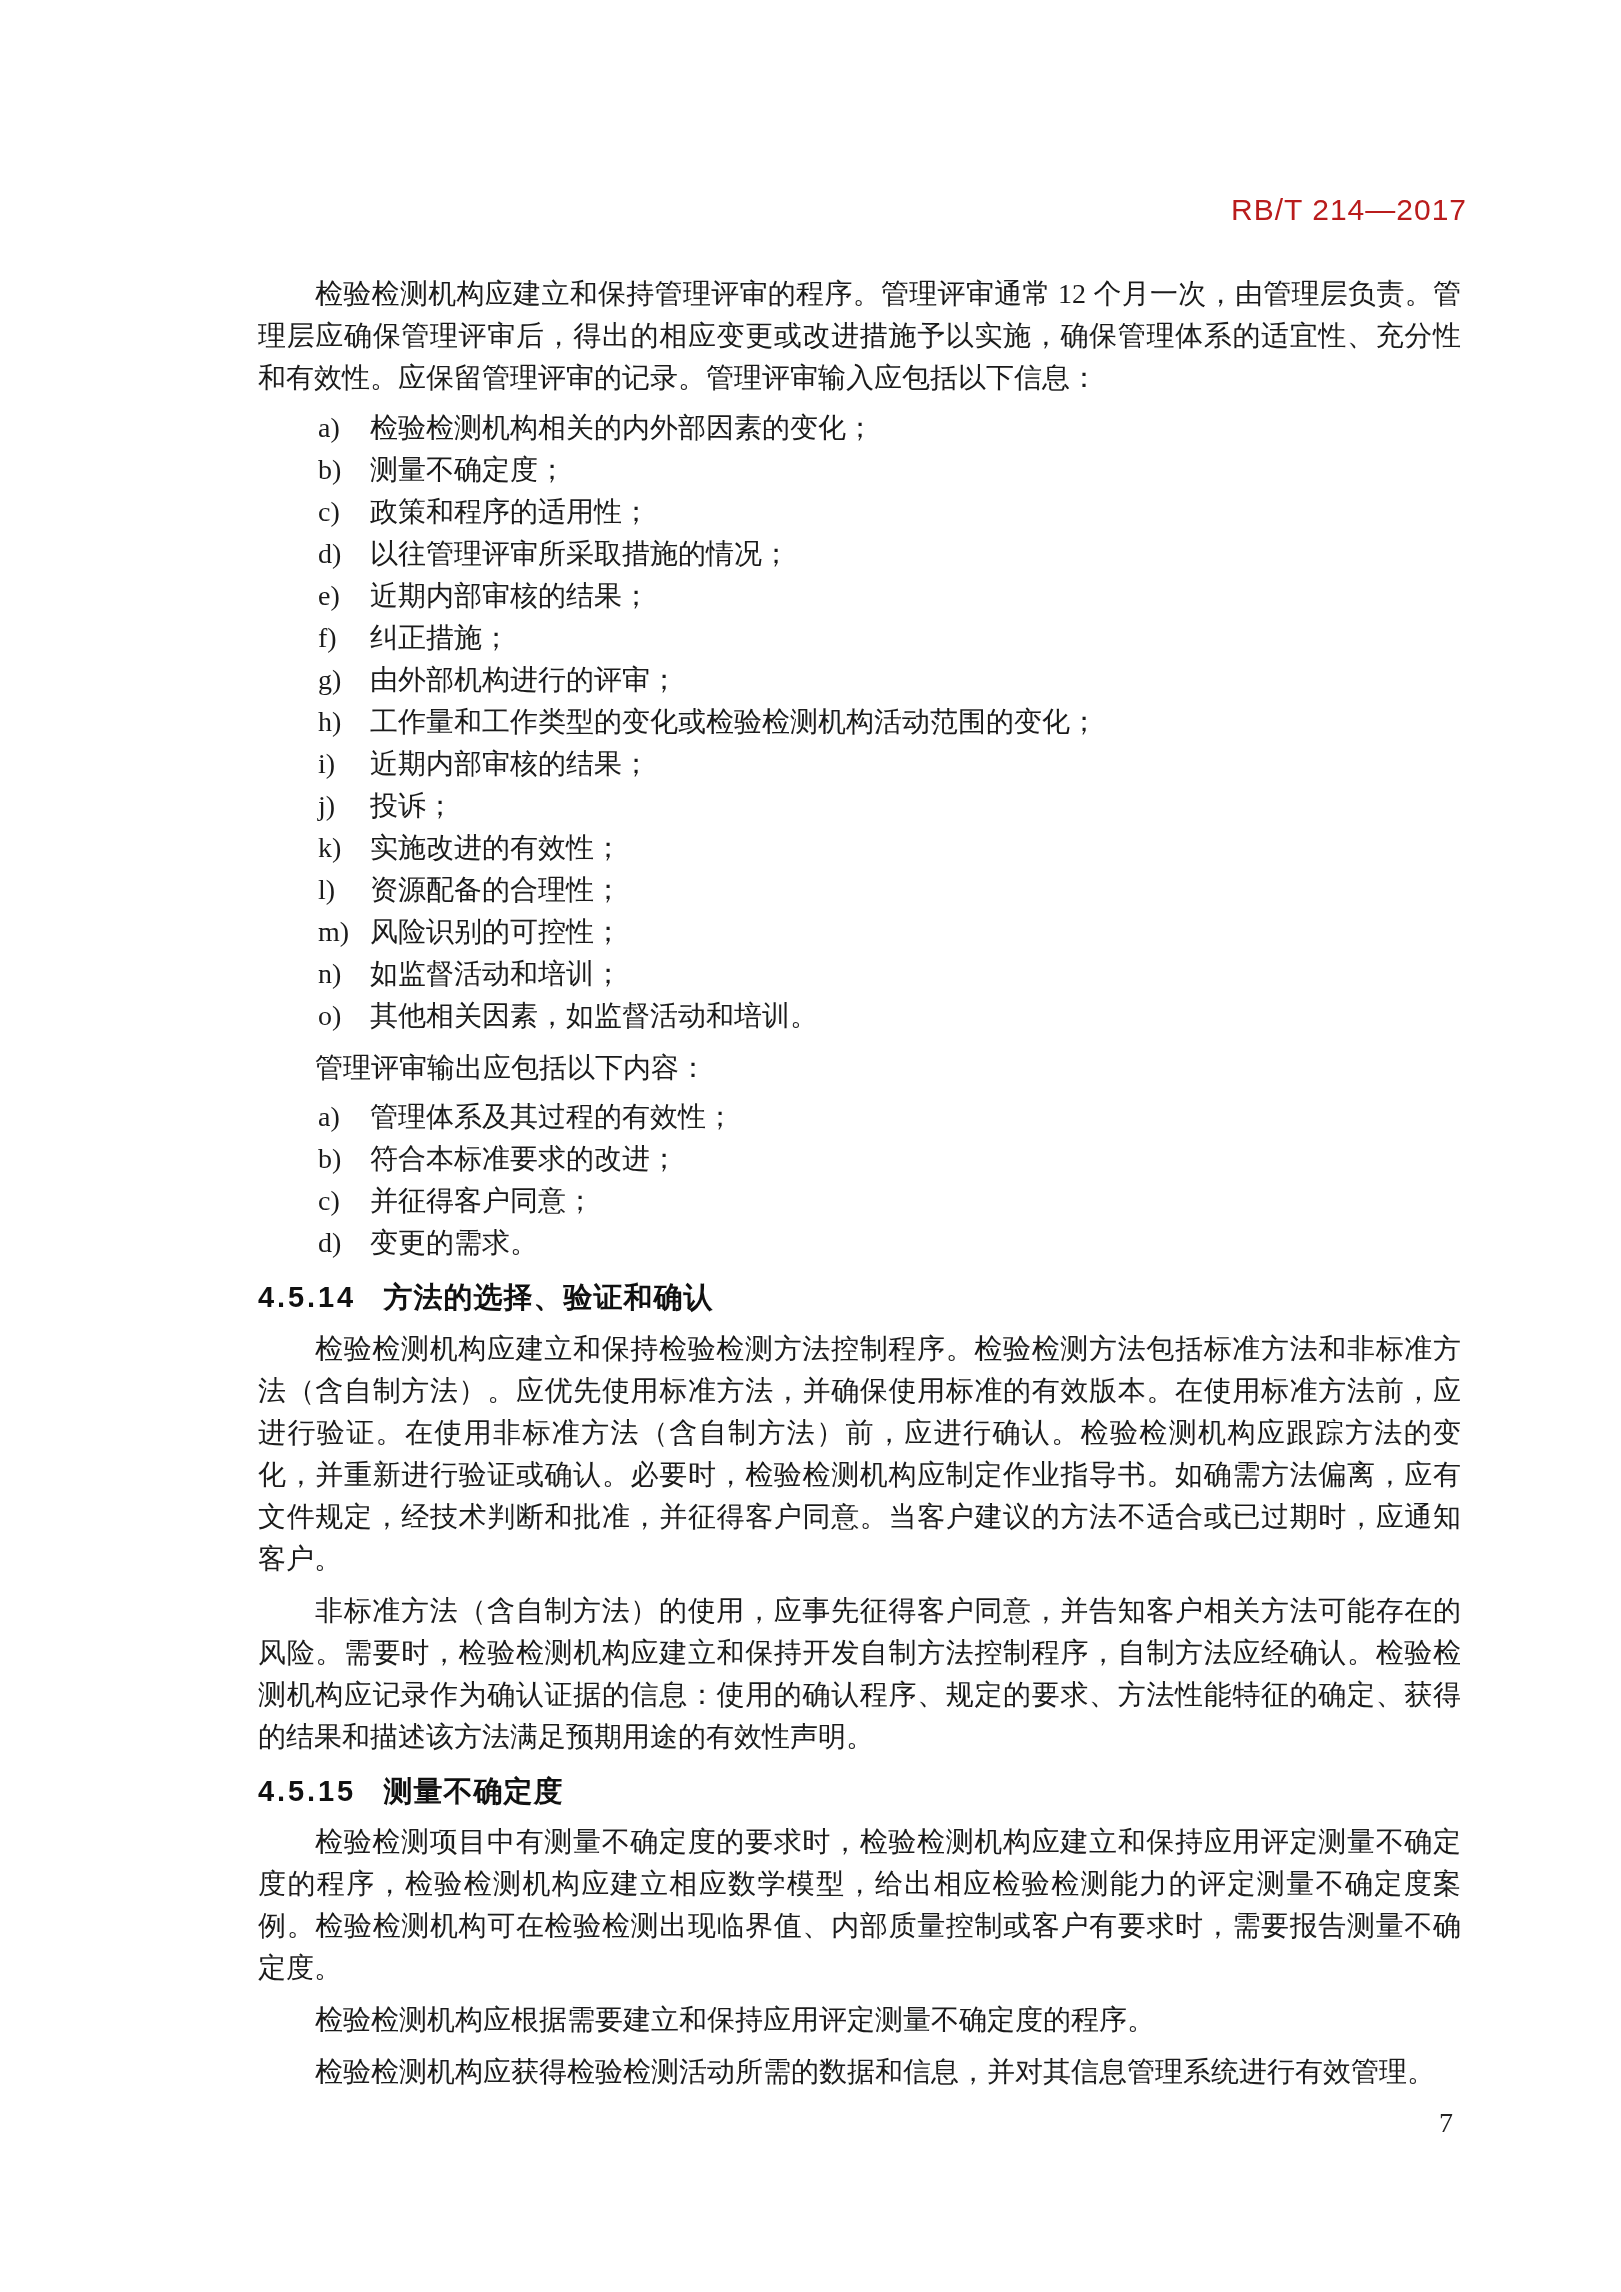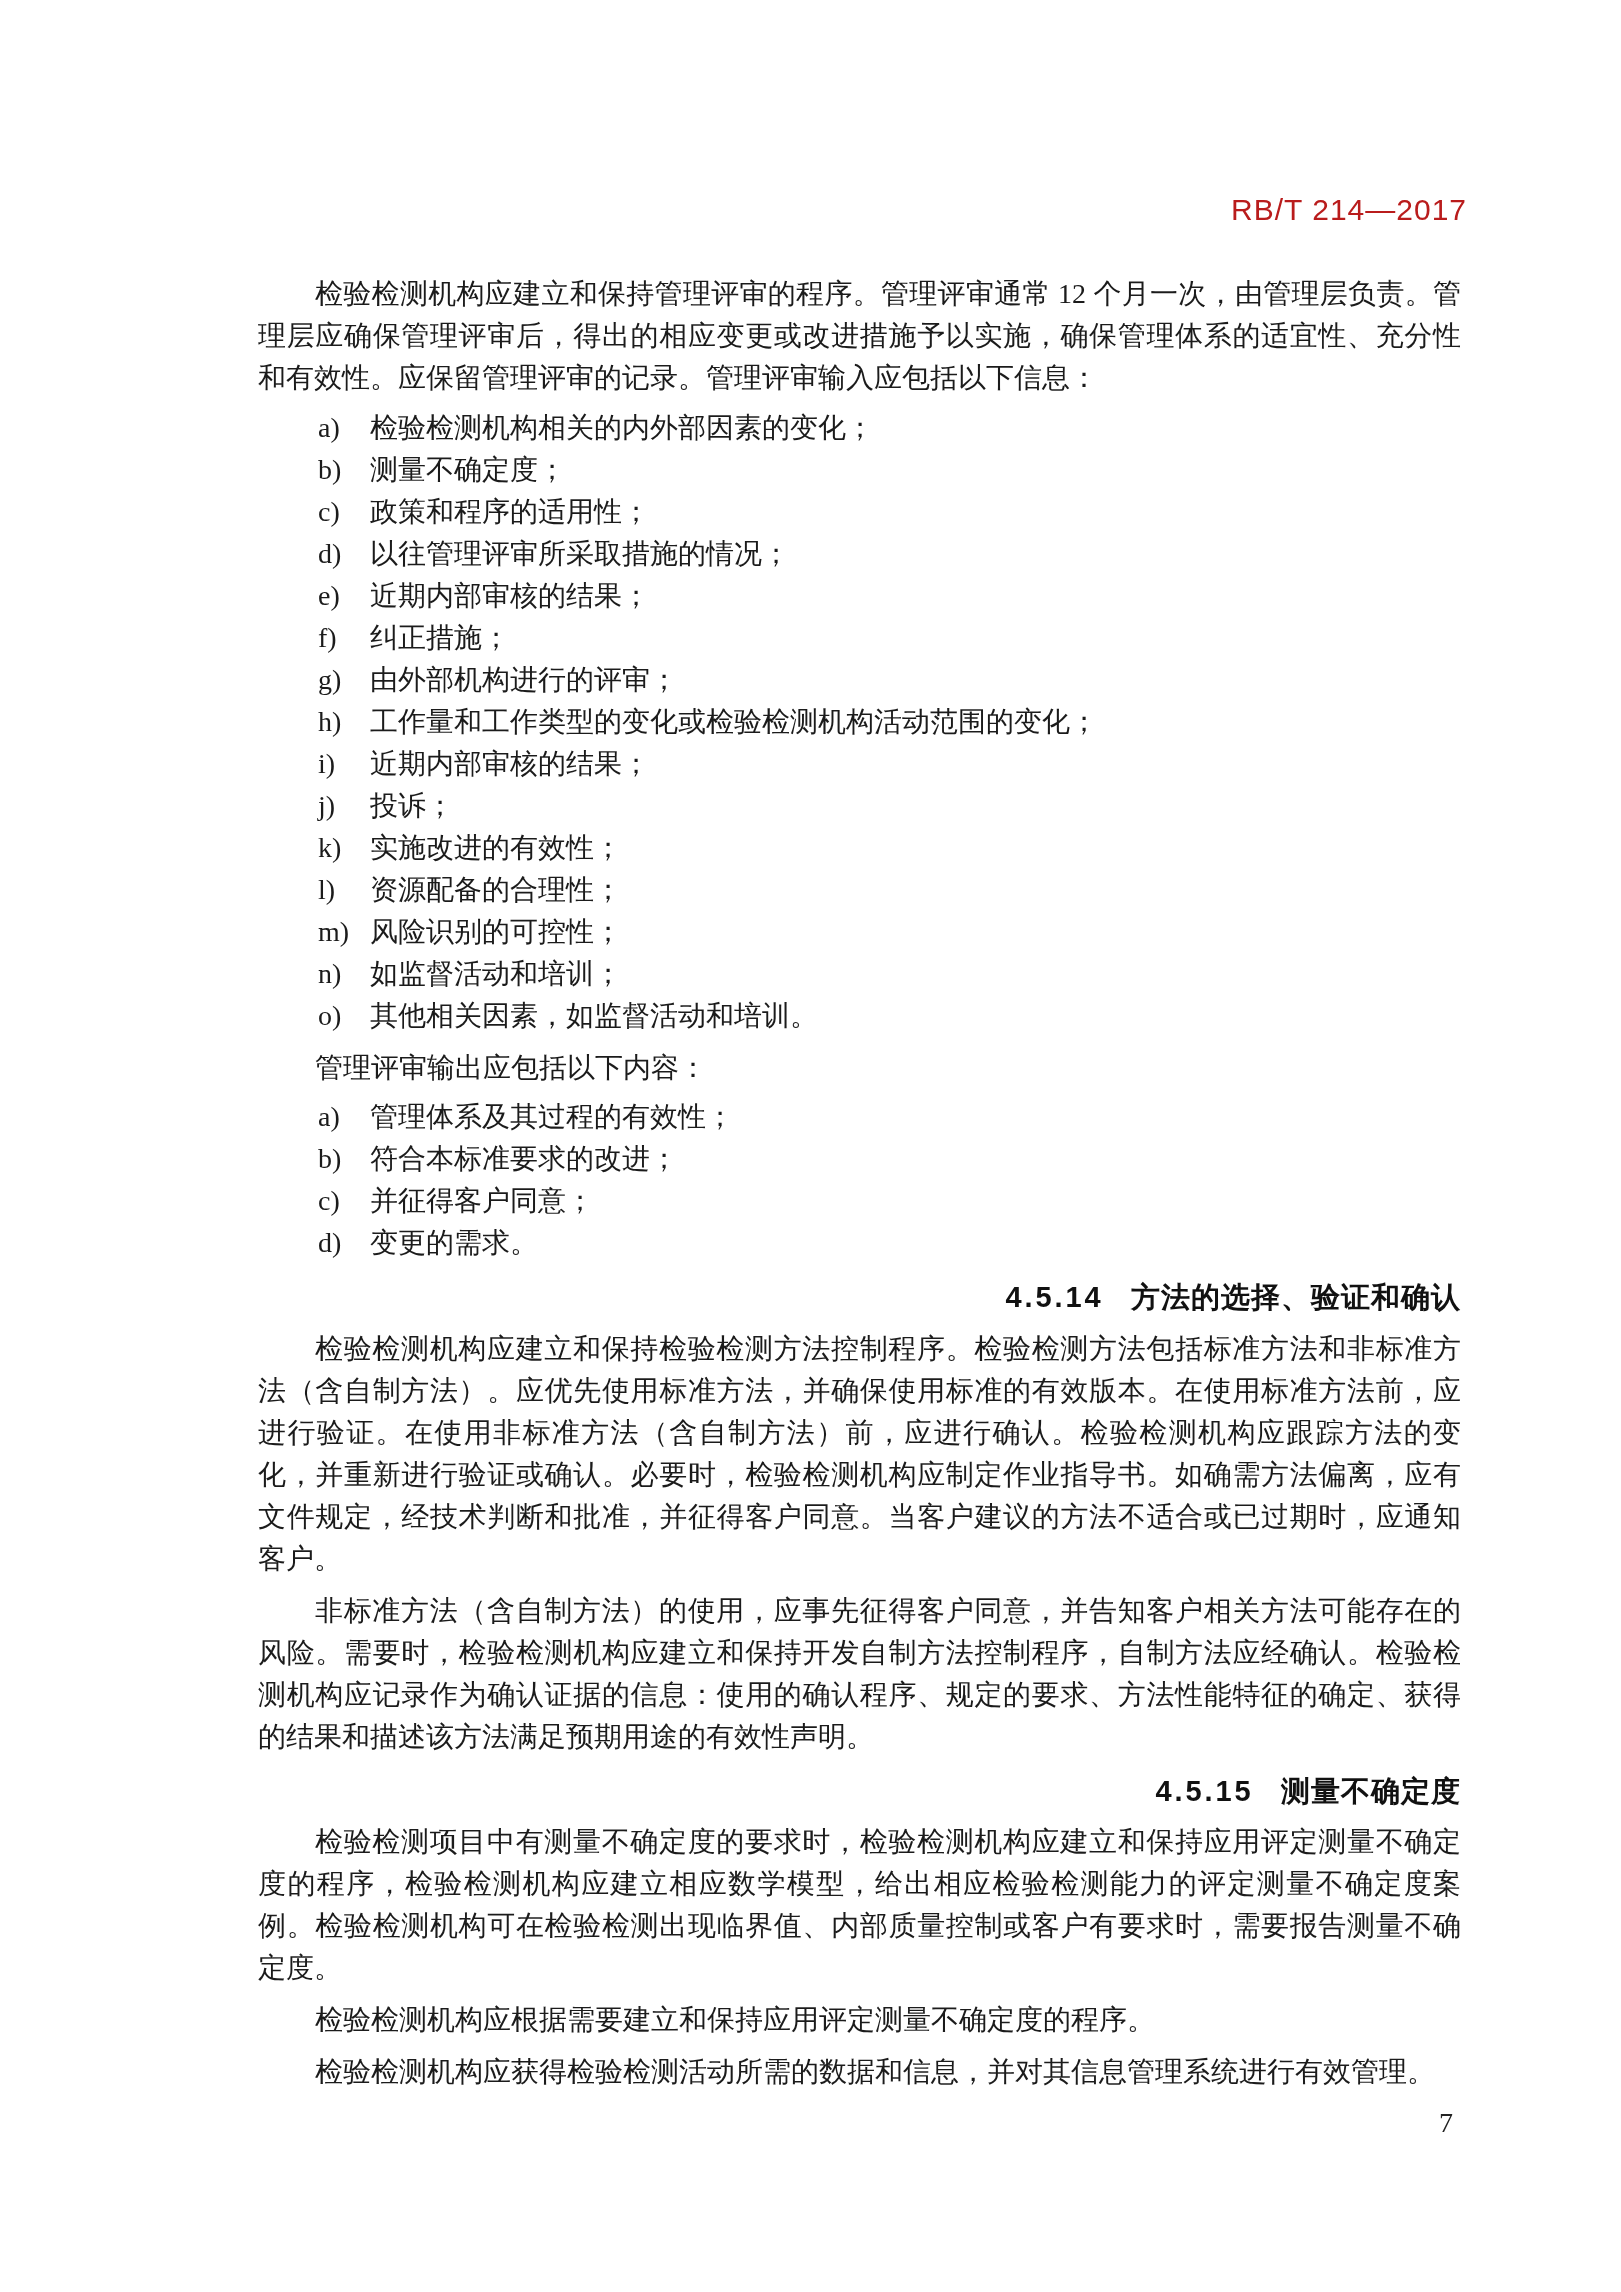--- a/index.html
+++ b/index.html
@@ -61,21 +61,20 @@
     flex: 1;
     text-align: justify;
   }
   .section-heading {
     margin: 11.8px 0 0 0;
     font-family: "Liberation Sans", "DejaVu Sans", sans-serif;
     font-size: 29px;
     line-height: 42px;
     font-weight: bold;
     color: #111111;
-    text-align: right;
   }
   .sec-num {
     letter-spacing: 2.9px;
     margin-right: 27.4px;
     font-weight: bold;
   }
   .sec-title {
     letter-spacing: 1px;
   }
   .page-number {

